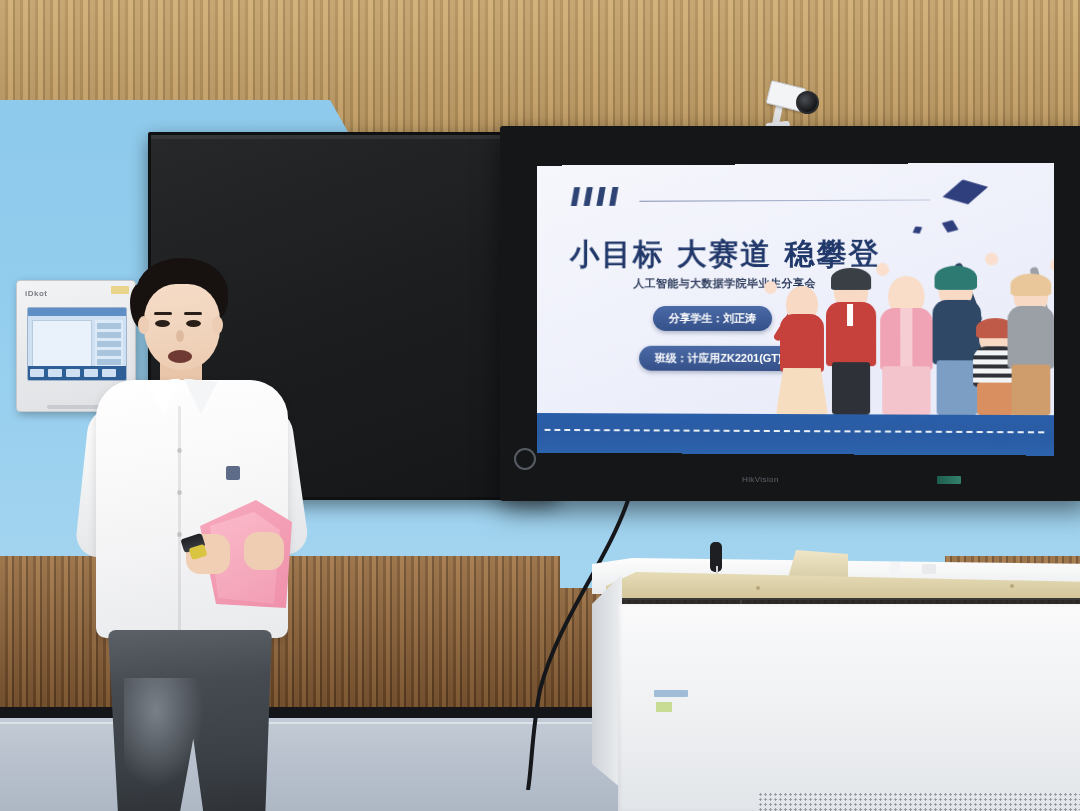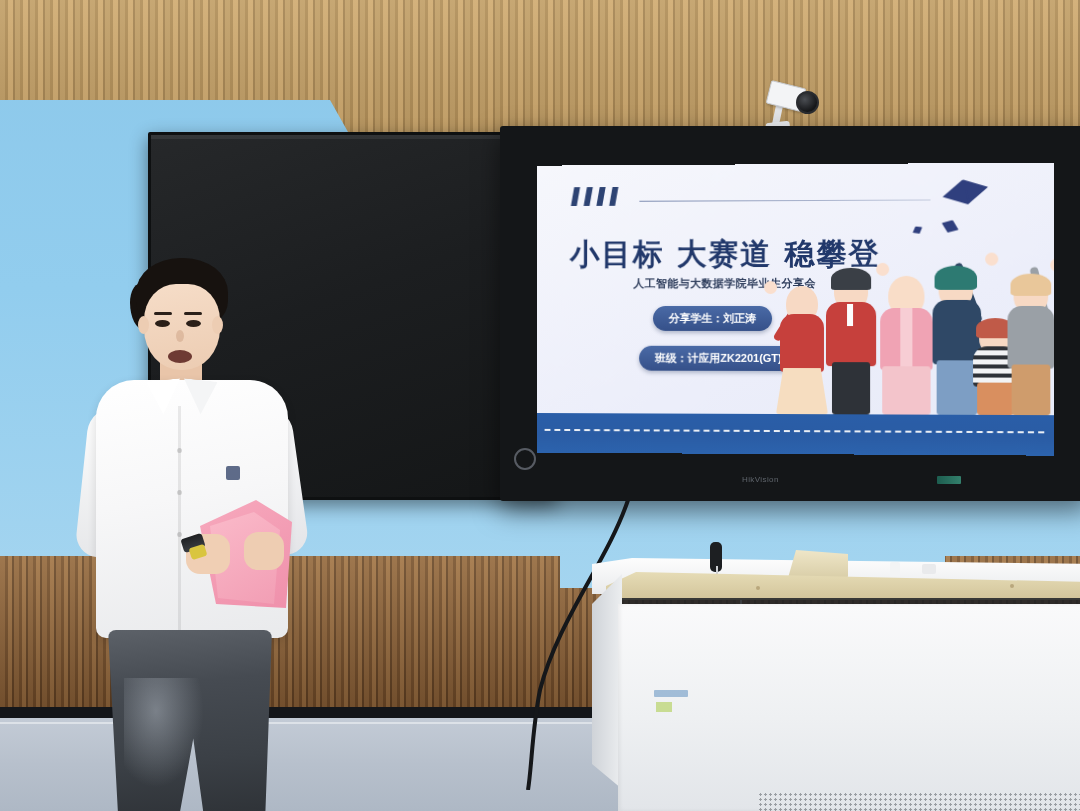--- a/index.html
+++ b/index.html
@@ -229,20 +229,39 @@
 
   <div class="bluewall"></div>
 
   <div class="camera">
     <div class="cam-arm"></div>
     <div class="cam-mount"></div>
     <div class="cam-body"></div>
     <div class="cam-lens"></div>
   </div>
 
+  <div class="panel">
+    <div class="panel-brand">iDkot</div>
+    <div class="panel-tag"></div>
+    <div class="panel-screen">
+      <div class="ps-head"></div>
+      <div class="ps-main"></div>
+      <div class="ps-side">
+        <i></i>
+          <i></i>
+          <i></i>
+          <i></i>
+          <i></i>
+      </div>
+      <div class="ps-bar">
+        <i></i><i></i><i></i><i></i><i></i>
+      </div>
+    </div>
+    <div class="panel-slot"></div>
+  </div>
 
   <div class="board">
     <div class="board-top-hl"></div>
   </div>
 
   <div class="display">
 
     <div class="display-inner">
       <div class="slide">
 

